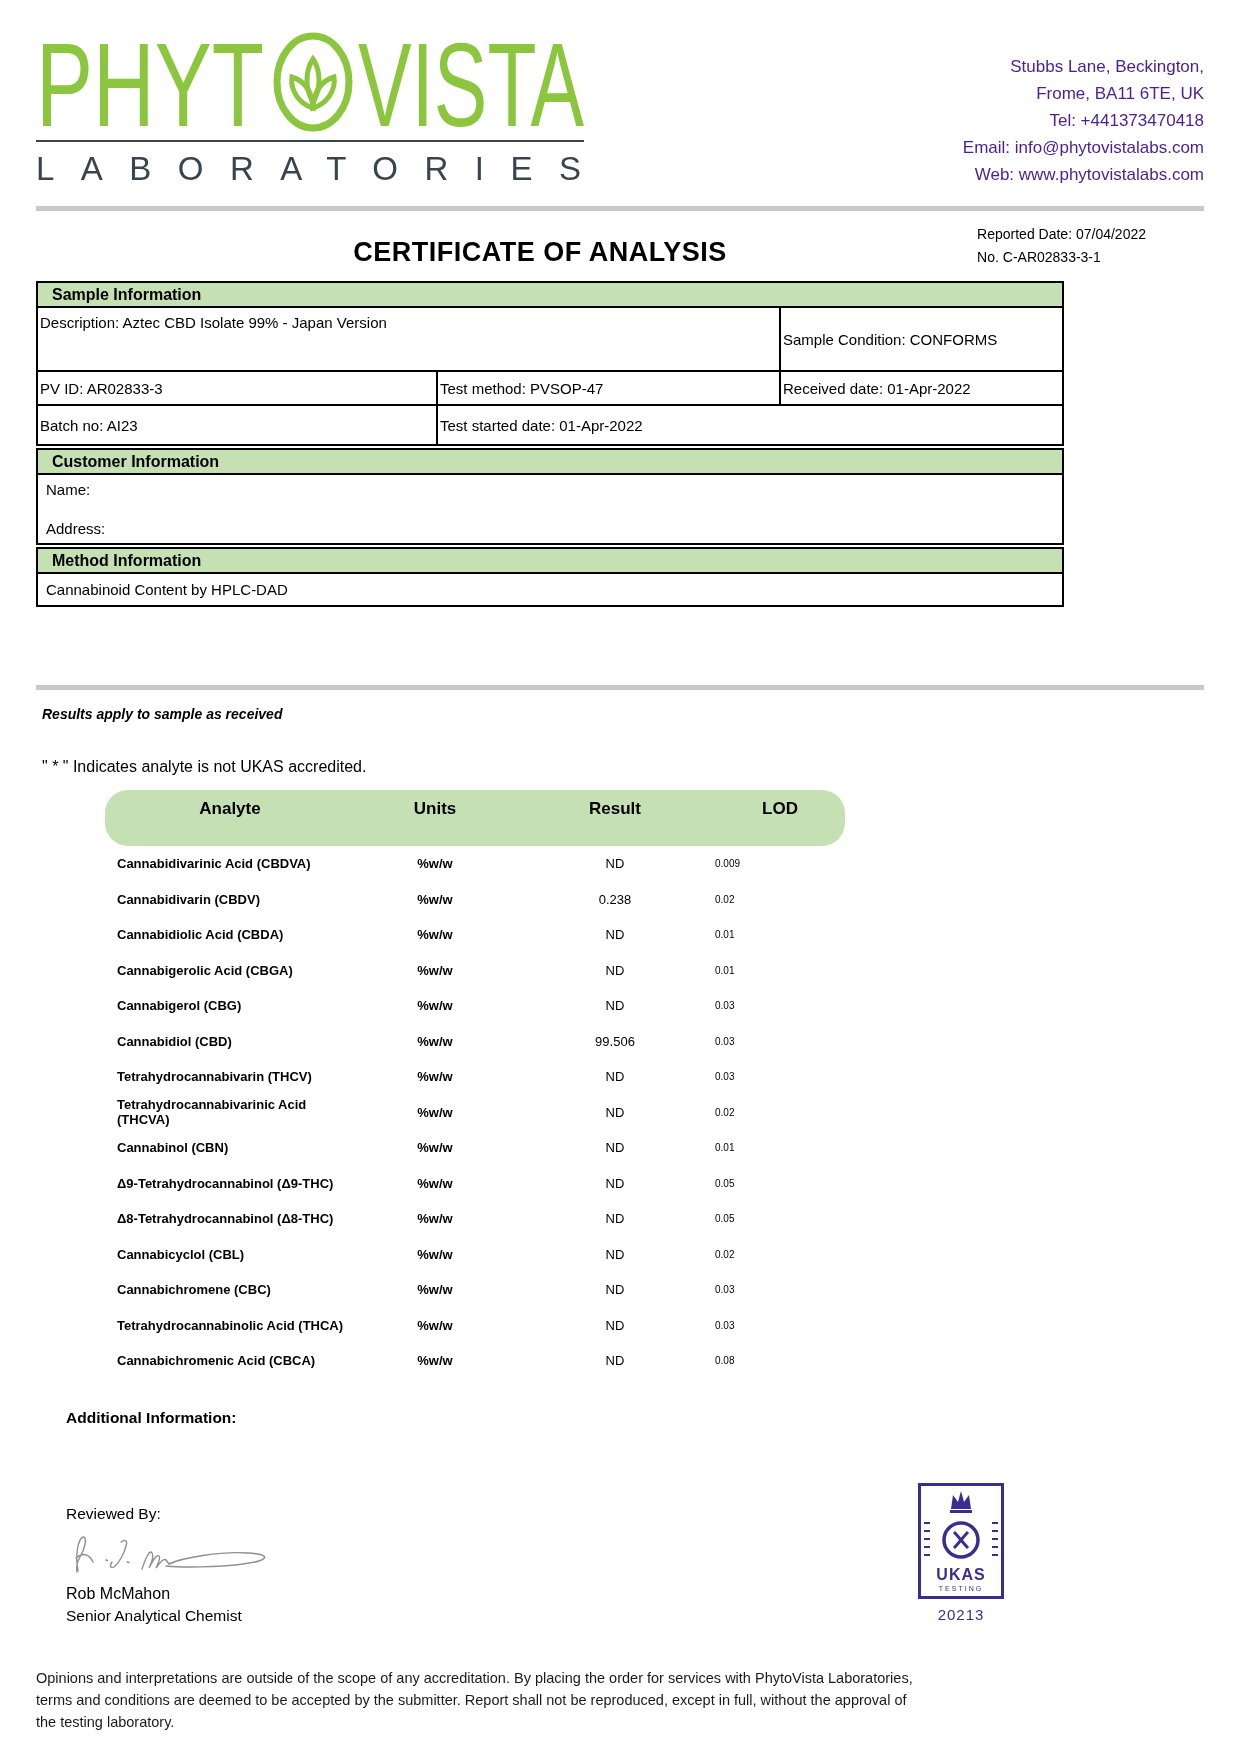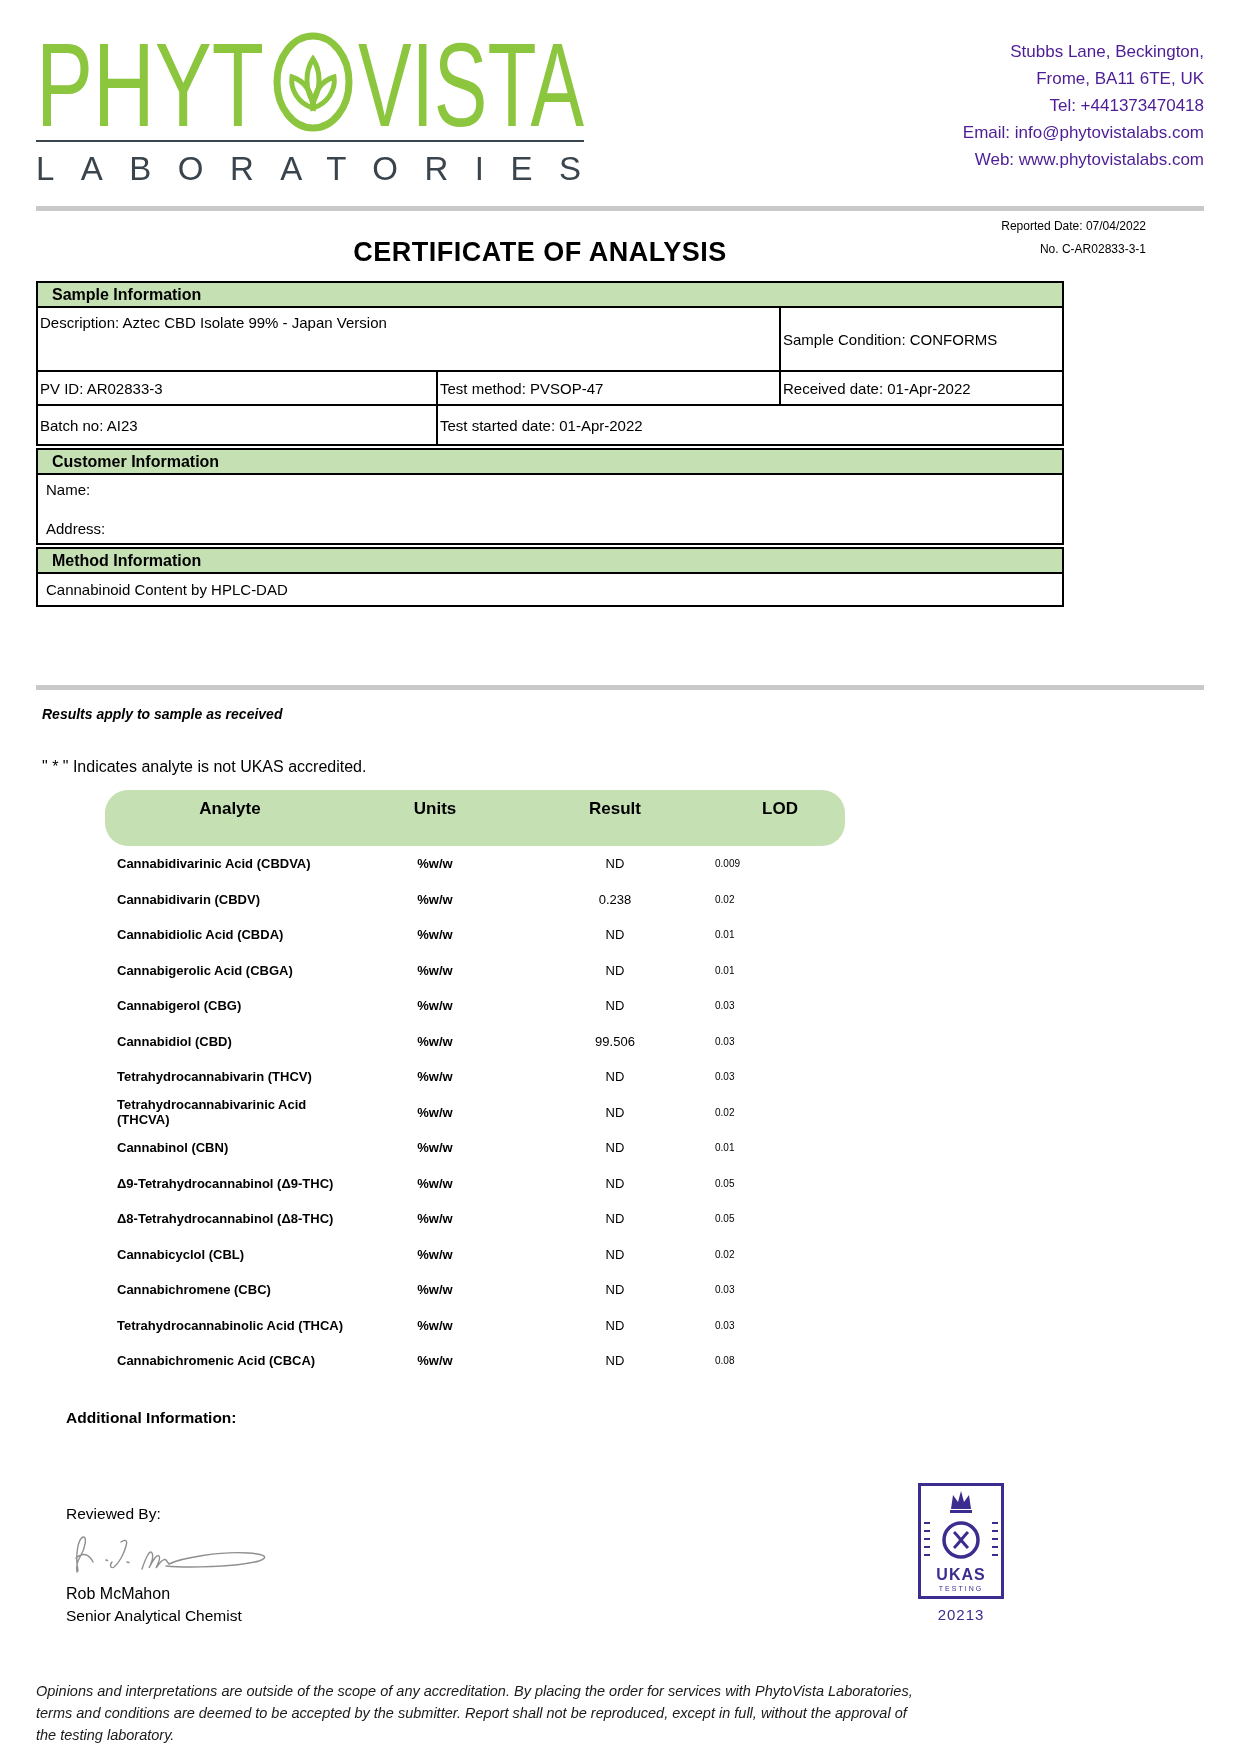--- a/index.html
+++ b/index.html
@@ -1,28 +1,28 @@
 <!DOCTYPE html>
 <html><head>
 <meta charset="utf-8">
 <style>
   * { margin:0; padding:0; box-sizing:border-box; }
   body { background:#ffffff; font-family:"Liberation Sans", sans-serif; color:#000; }
   .page { position:relative; width:1240px; height:1753px; background:#fff; padding:28px 36px; overflow:hidden; }
 
   
-  .header { display:flex; justify-content:space-between; align-items:flex-start; }
+  .header { display:flex; justify-content:space-between; align-items:flex-end; }
   .logo-svg text { font-family:"Liberation Sans", sans-serif; }
   .contact { text-align:right; font-size:17px; line-height:27px; margin-top:10px; color:#4c1d95; }
 
   .rule { height:5px; background:#c9c9c9; margin-top:18px; }
 
   
   .title-block { position:relative; height:64px; margin-top:4px; }
-  .title-right { position:absolute; right:58px; top:0; text-align:right; font-size:12px; line-height:23px; }
+  .title-right { position:absolute; right:58px; top:8px; text-align:left; font-size:14px; line-height:23px; }
   .coa-title { position:absolute; left:0; right:160px; bottom:11px; text-align:center;
                font-size:27px; font-weight:bold; letter-spacing:0.5px; }
 
   
   .info-table { width:1028px; border:2px solid #000; margin-top:2px; background:#fff; }
   .section-bar { background:#c5e0b3; border-bottom:2px solid #000; font-weight:bold; font-size:16px;
                  padding:3px 0 2px 14px; }
   .row { display:flex; border-bottom:2px solid #000; }
   .row:last-child { border-bottom:none; }
   .cell { font-size:15px; padding:6px 2px; border-right:2px solid #000; display:flex; align-items:center; }
@@ -56,21 +56,21 @@
   
   .sign-region { position:relative; margin-top:78px; margin-left:30px; height:130px; }
   .reviewed-by { font-size:15.5px; }
   .sig-svg { display:block; margin-top:4px; }
   .signer-name { font-size:16px; margin-top:2px; }
   .signer-title { font-size:15.5px; margin-top:4px; }
   .ukas-wrap { position:absolute; top:-22px; right:200px; width:86px; text-align:center; }
   .ukas-number { font-size:15px; color:#3b2d8f; margin-top:3px; letter-spacing:1px; }
 
   
-  .footer { position:absolute; left:36px; bottom:7px; font-size:14.5px; line-height:22px; color:#1a1a1a;font-style:italic; }
+  .footer { position:absolute; left:36px; bottom:20px; font-size:14.5px; line-height:22px; color:#1a1a1a; }
 </style>
 </head>
 <body>
 
 <div class="page">
 
   <div class="header">
     <svg class="logo-svg" width="560" height="160" viewBox="0 0 560 160">
       <text x="0" y="98" font-size="118" fill="#8cc63e" textLength="228" lengthAdjust="spacingAndGlyphs">PHYT</text>
       <g transform="translate(233,4)" stroke="#8cc63e" fill="none">

